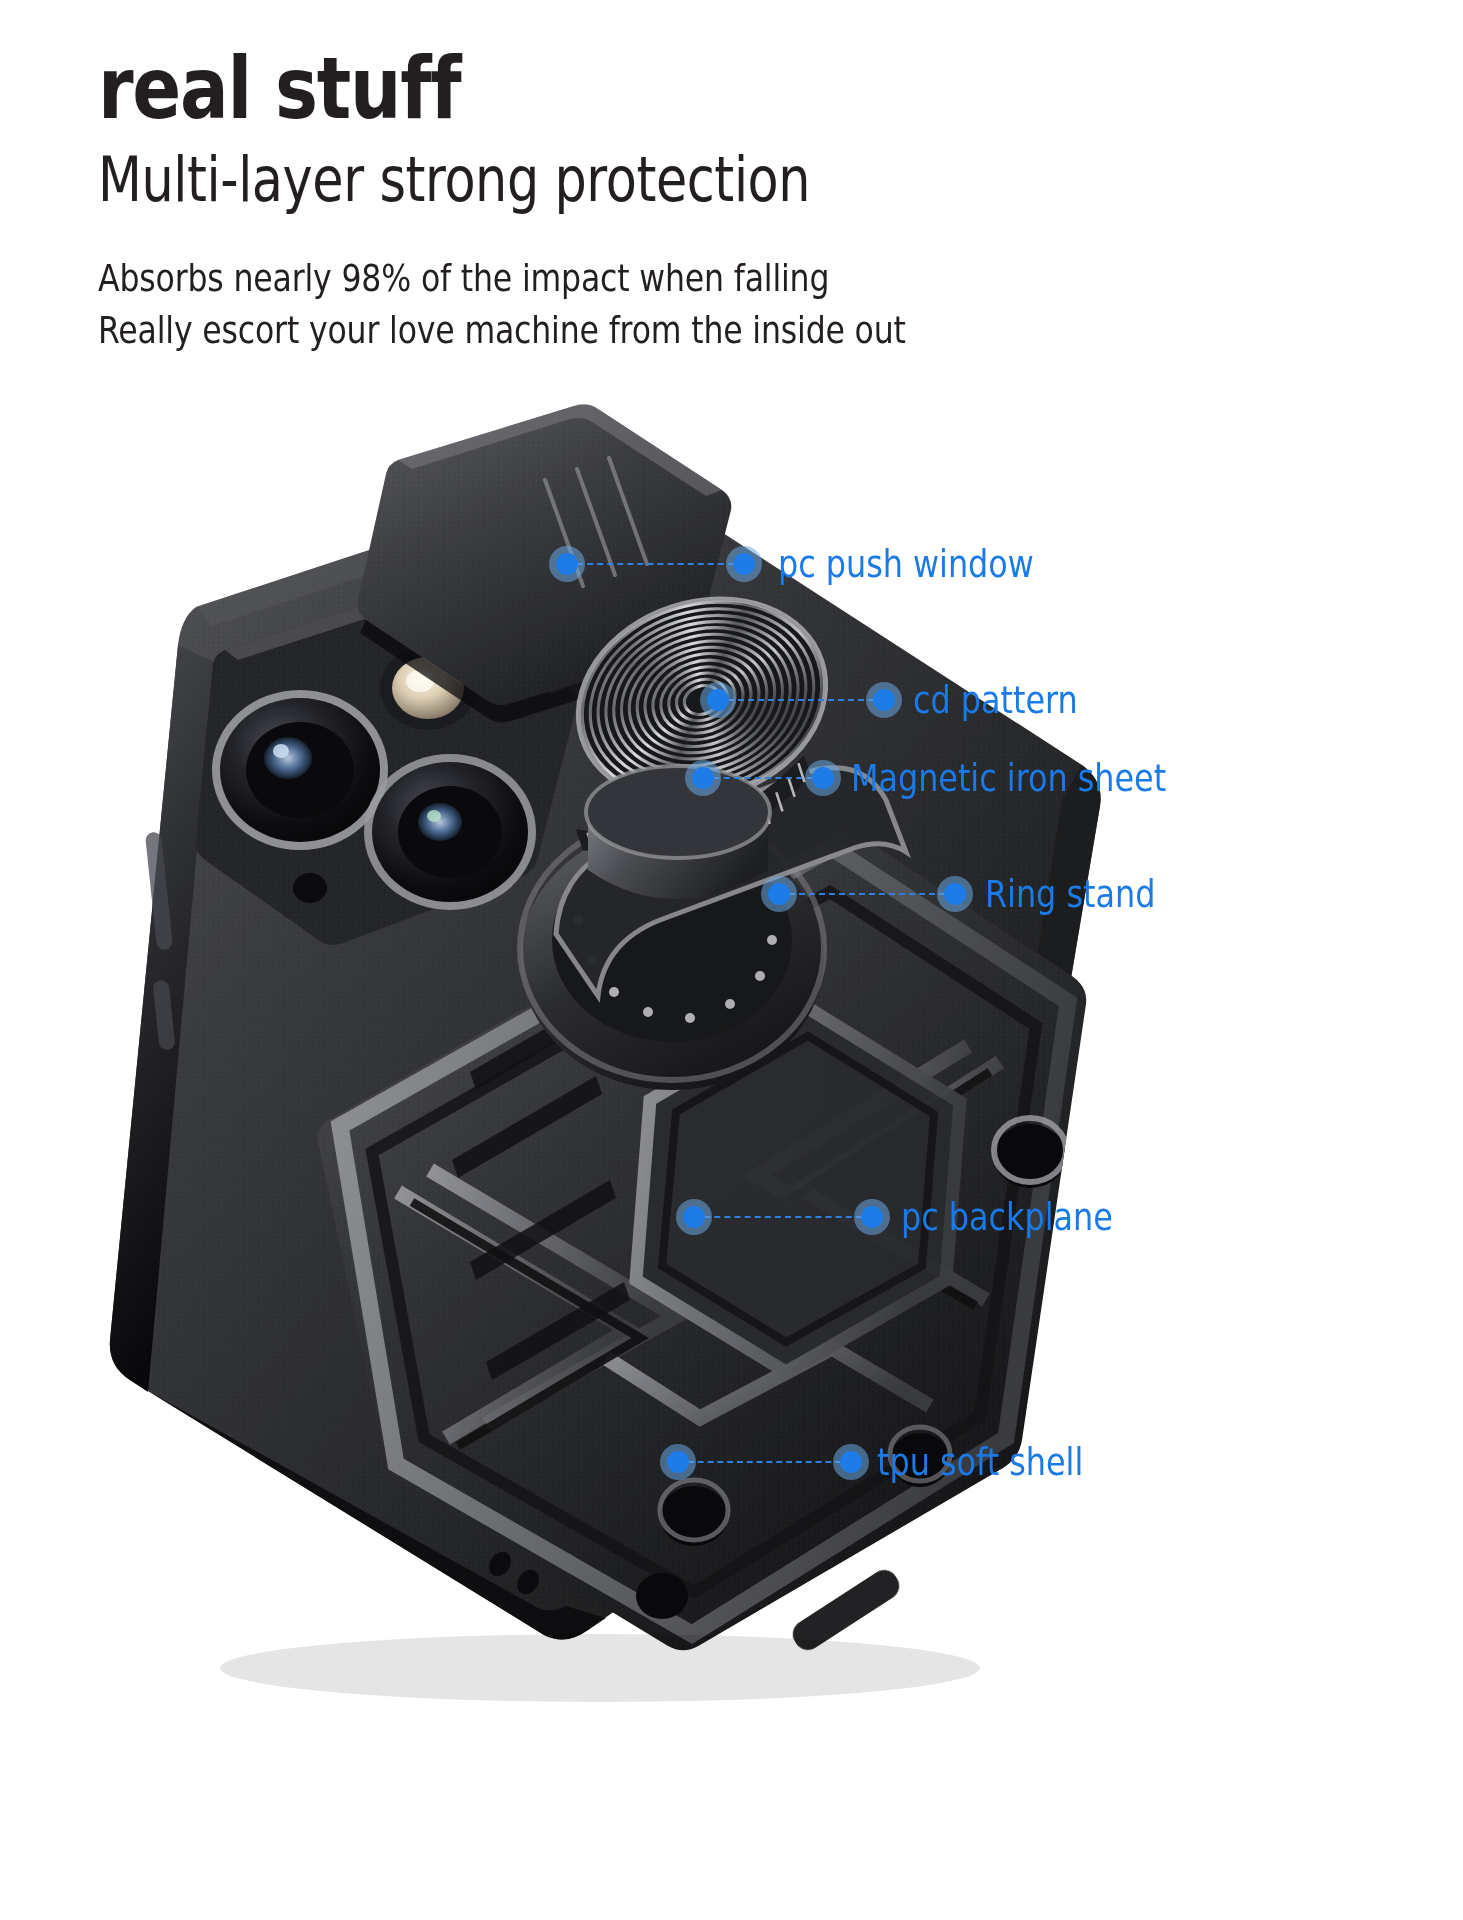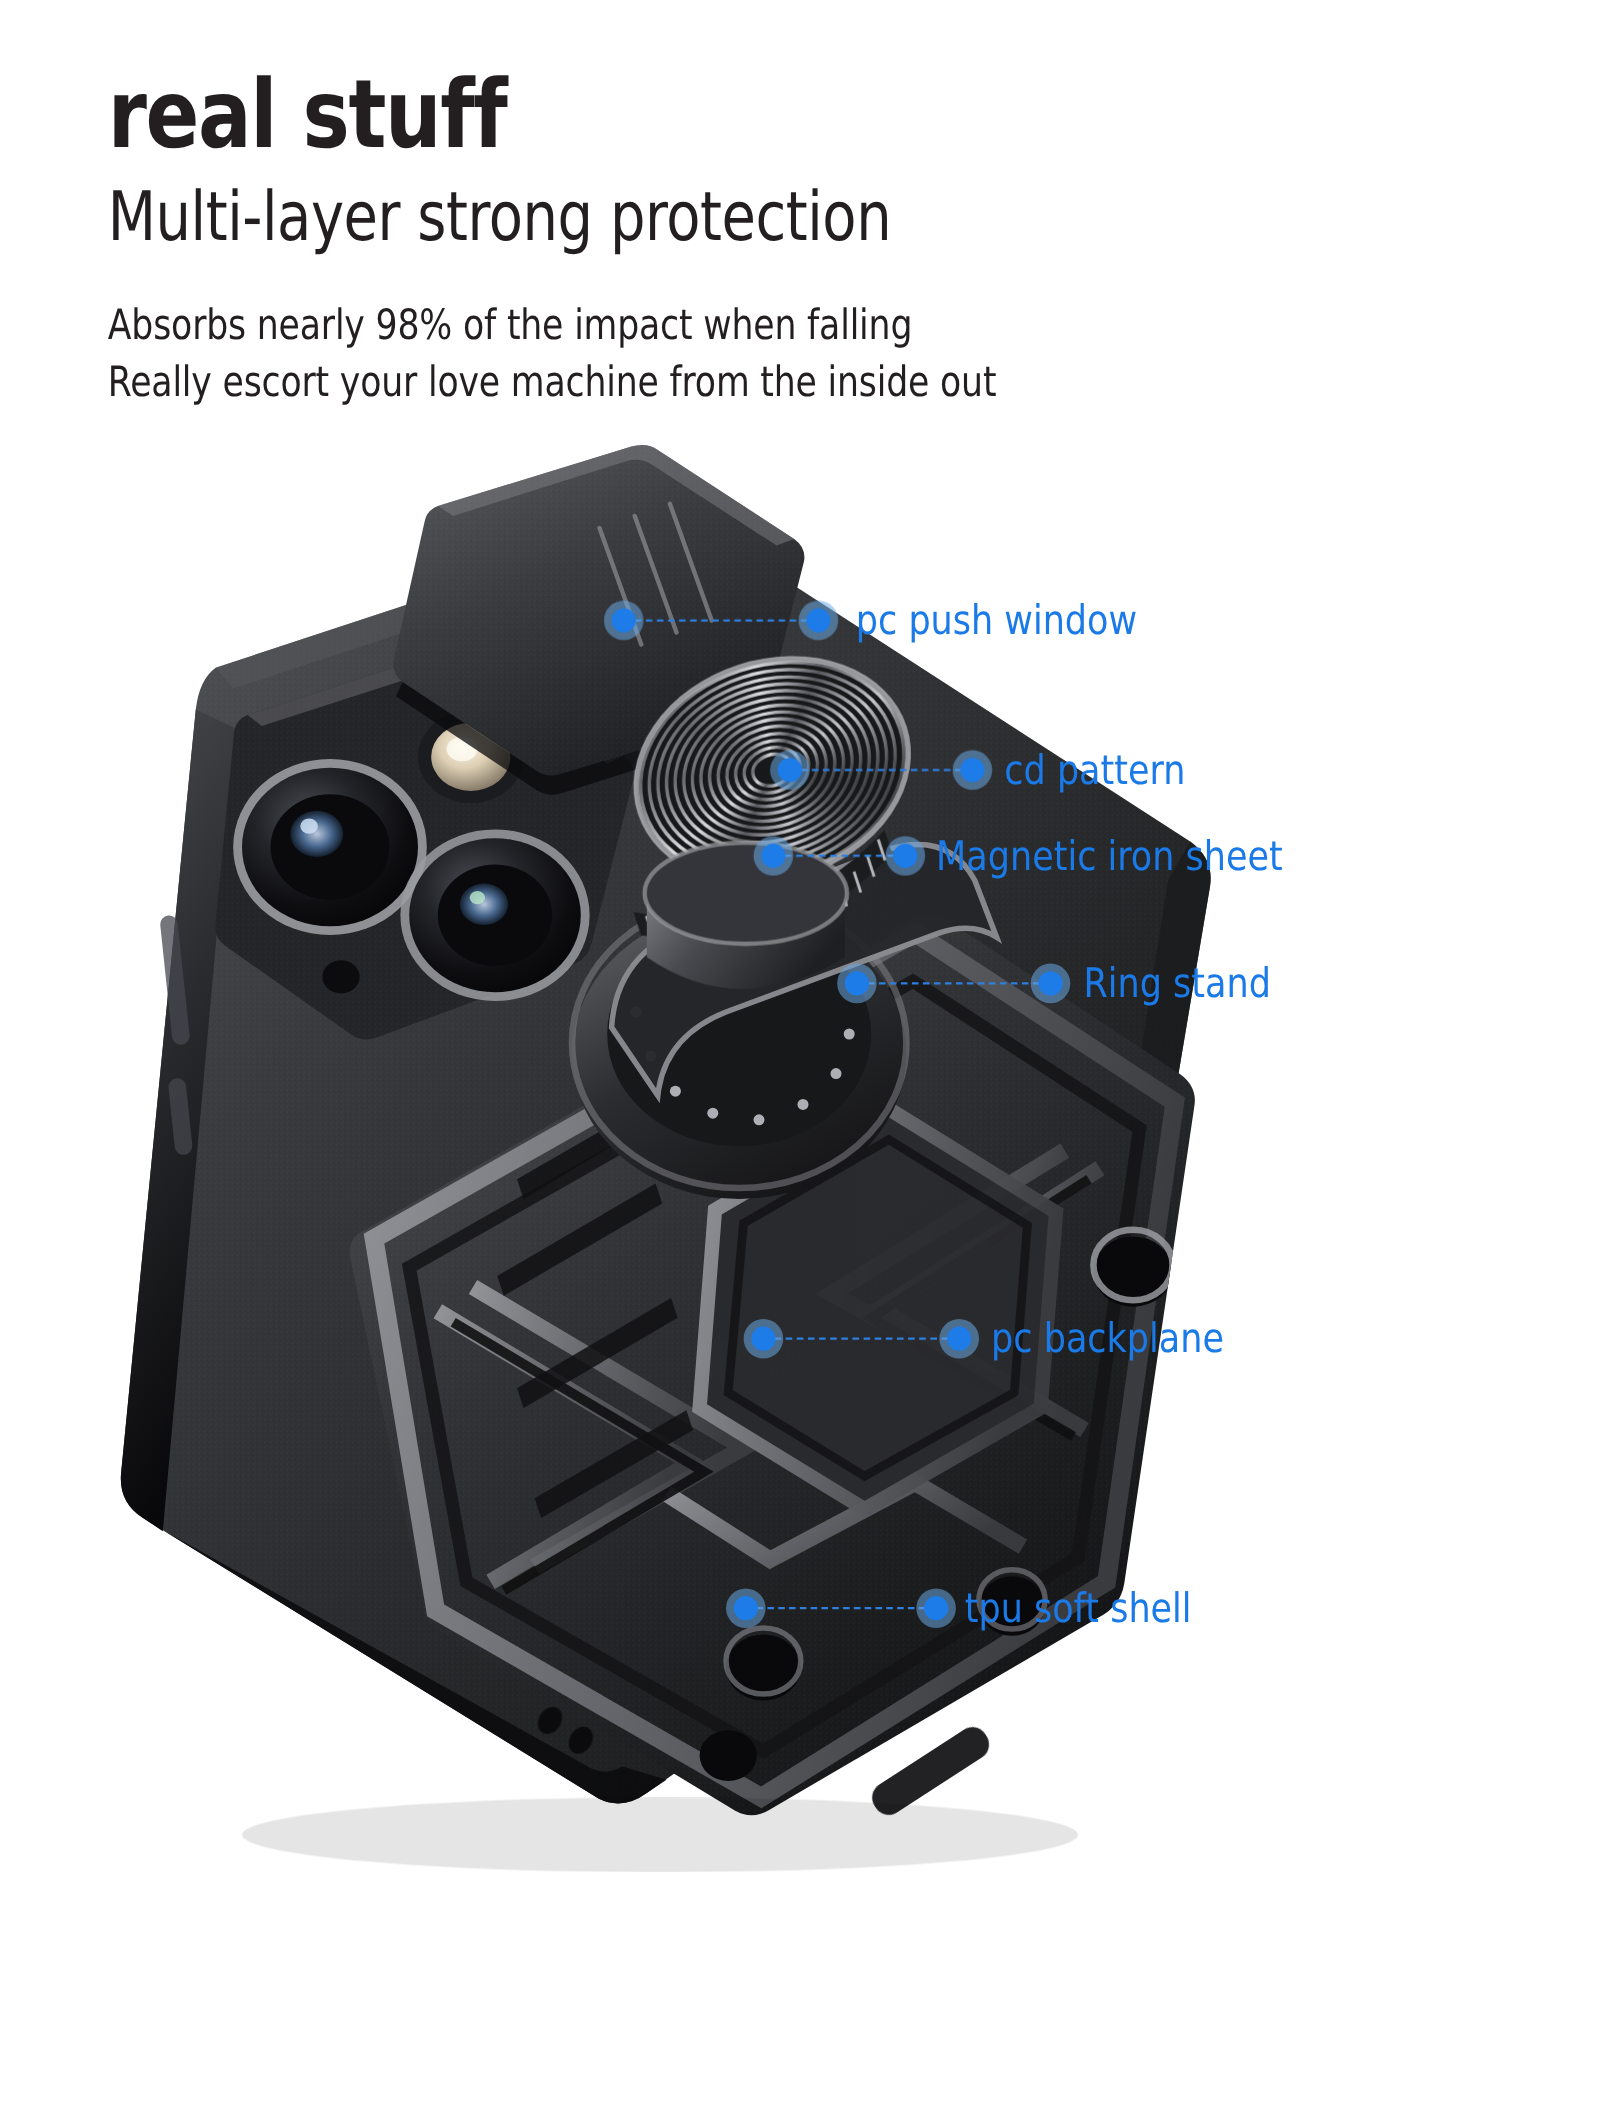--- a/index.html
+++ b/index.html
@@ -13,21 +13,21 @@
     position: relative;
     overflow: hidden;
     font-family: "Liberation Sans", sans-serif;
     -webkit-font-smoothing: antialiased;
   }
 
   
   #header-block {
     position: absolute;
     left: 98px;
-    top: 62px;
+    top: 45px;
     width: 1100px;
   }
   #headline {
     font-family: "DejaVu Sans", sans-serif;
     font-weight: bold;
     font-size: 86px;
     line-height: 1.02;
     letter-spacing: -1.5px;
     color: #231f20;
     transform: scaleX(0.84);

